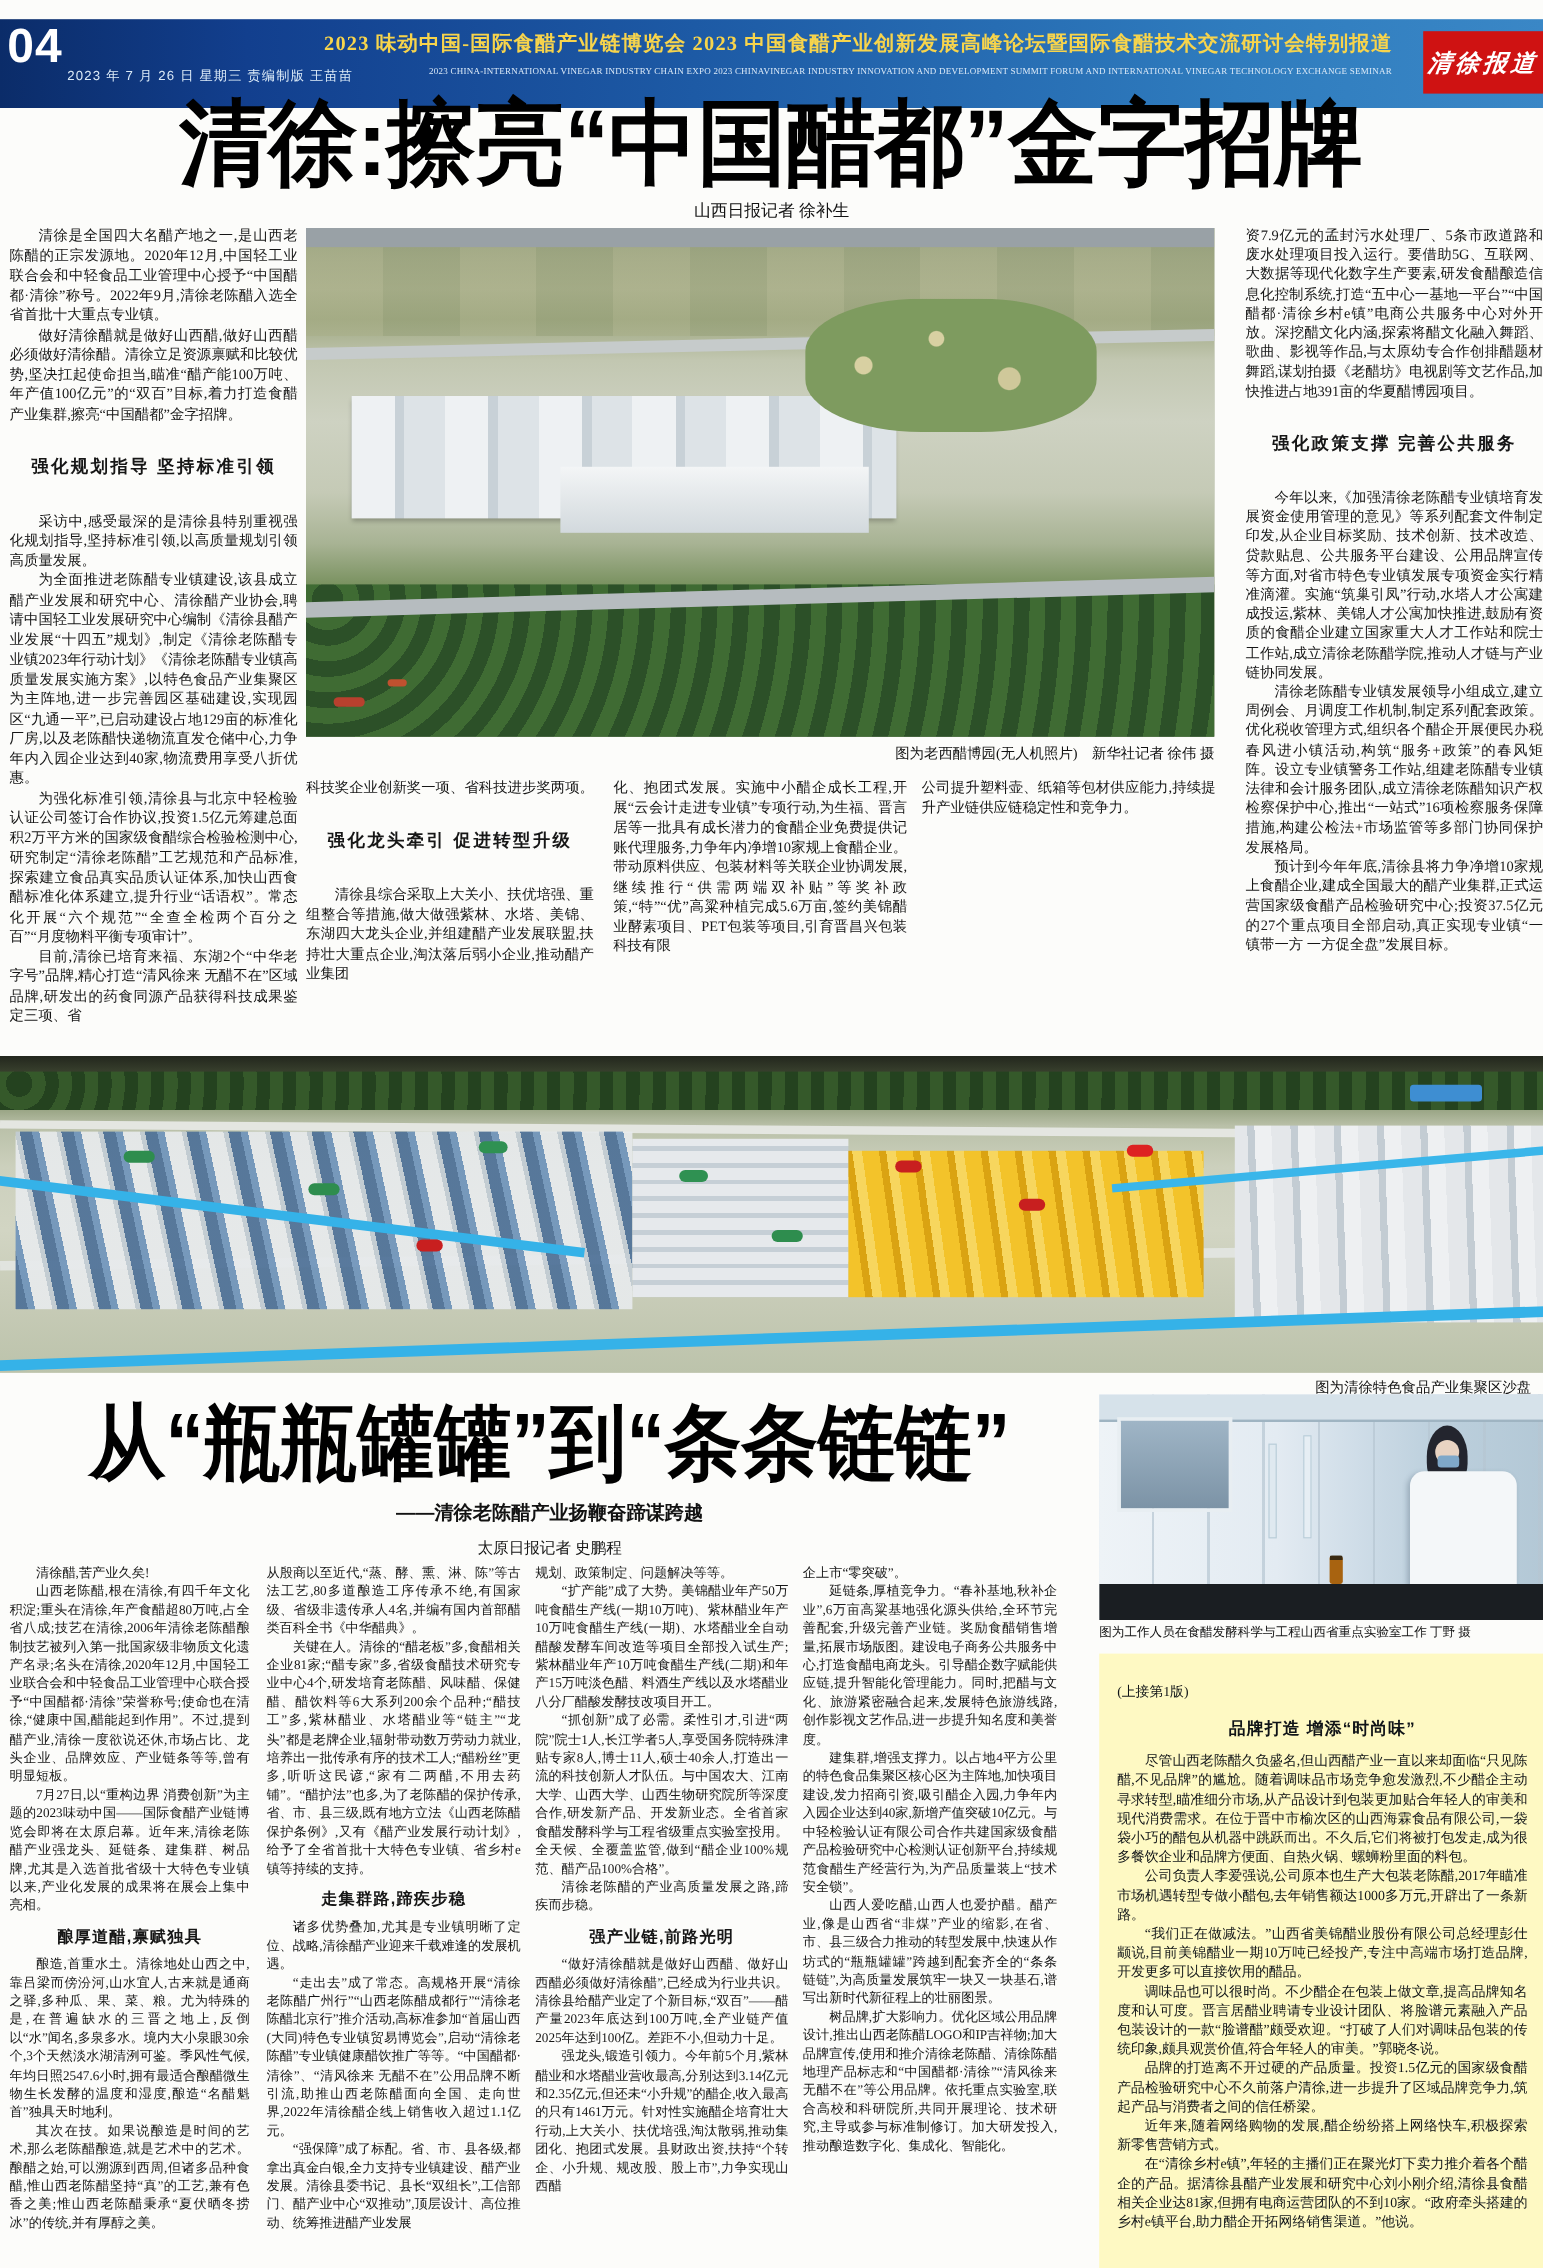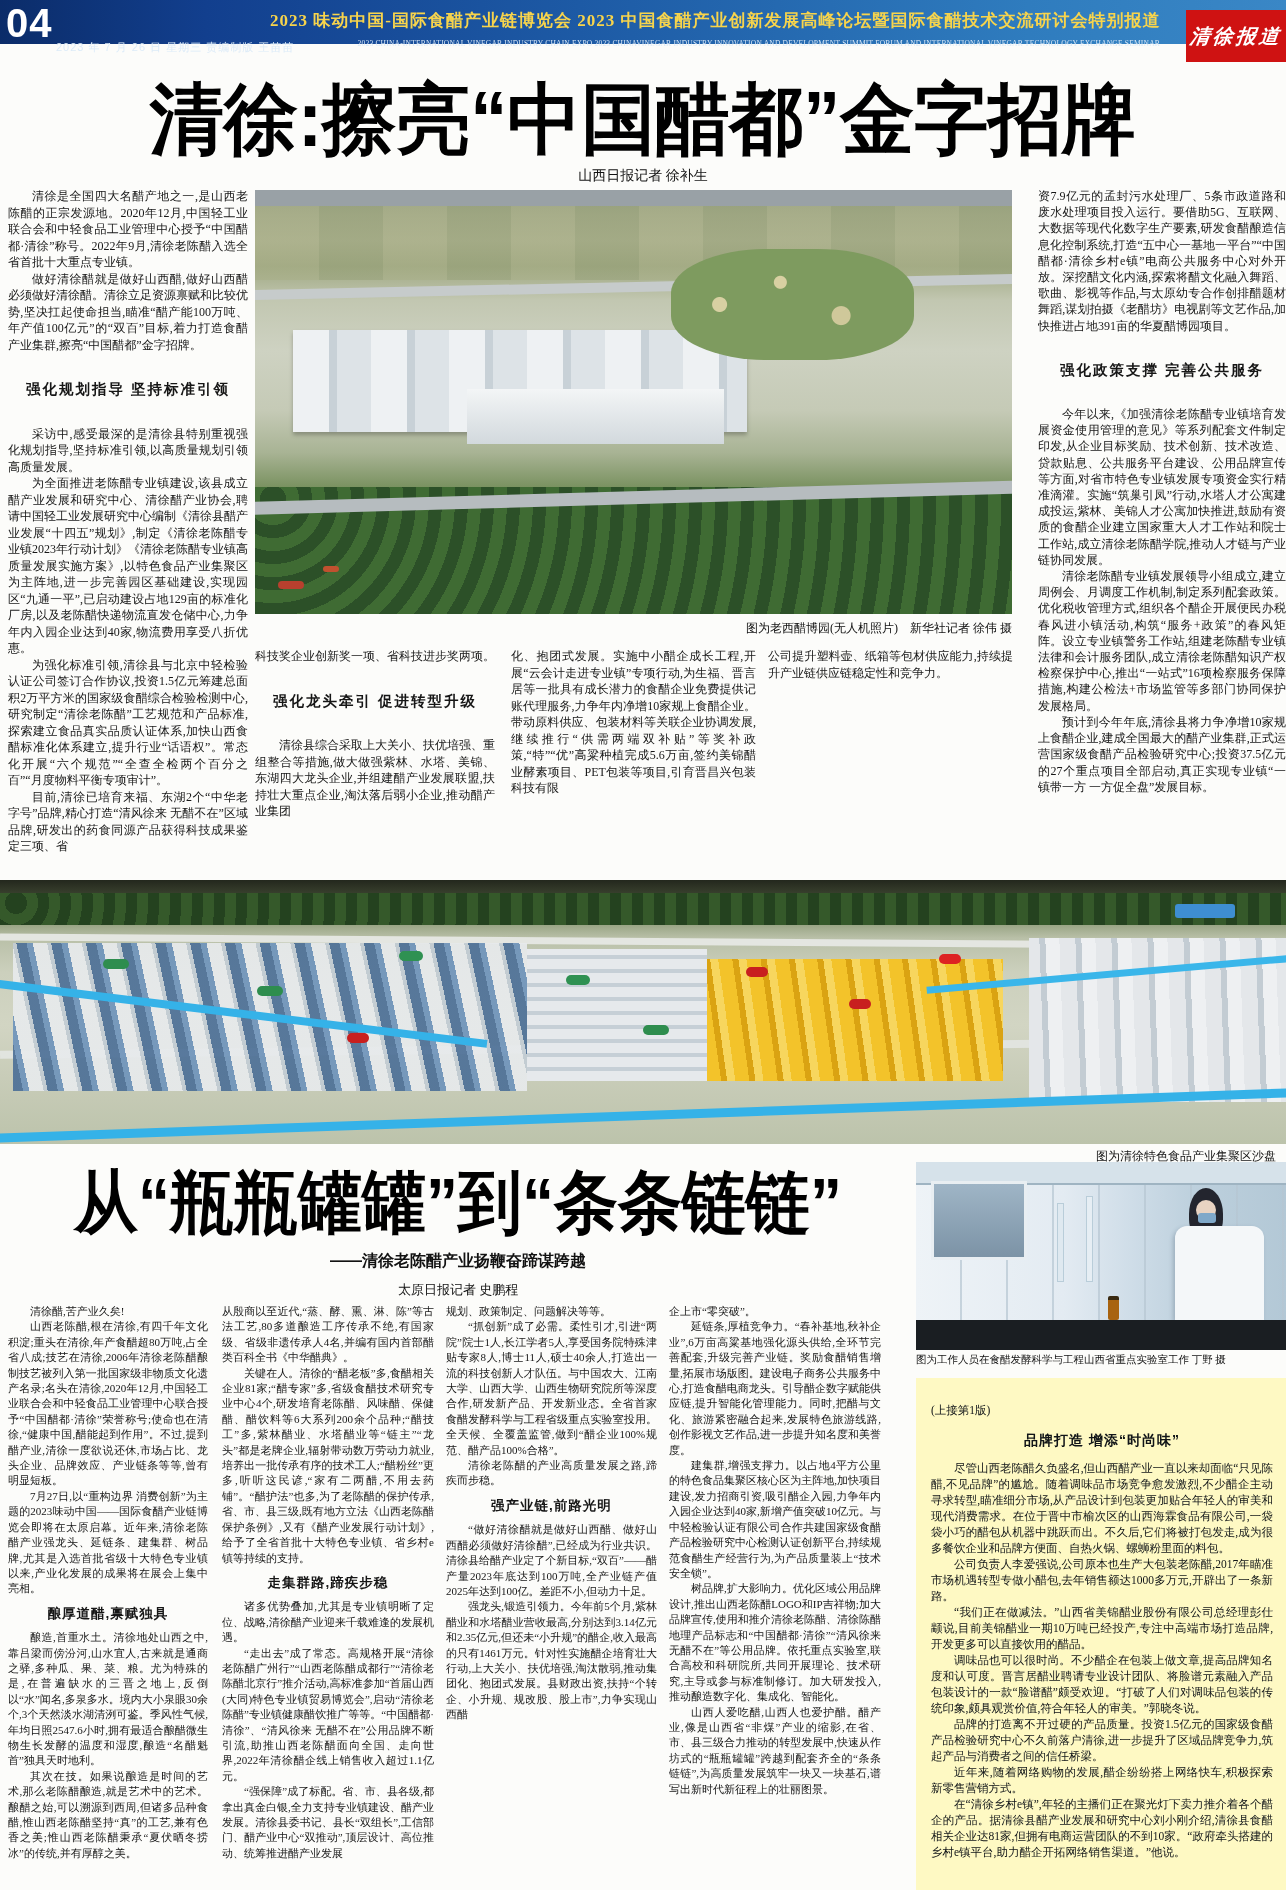--- a/index.html
+++ b/index.html
@@ -2,21 +2,21 @@
 <html><head>
 <meta charset="utf-8">
 <style>
   * { margin:0; padding:0; box-sizing:border-box; }
   html,body { background:#d9d9d9; }
   body { font-family:"Liberation Serif","DejaVu Serif",serif; }
   .page { position:relative; width:1286px; height:1890px; margin:0 auto; background:#fcfcfa; overflow:hidden; color:#121212; }
   .abs { position:absolute; }
 
   
-  .topbar { position:absolute; left:0; top:0; width:1286px; height:44px;
+  .topbar { position:absolute; left:0; top:16px; width:1286px; height:74px;
             background:linear-gradient(90deg,#0b2c69 0%,#123f8e 16%,#1d5aa5 45%,#2f7cbe 80%,#3a87c6 100%); }
   .pagenum { position:absolute; left:6px; top:1px; font-family:"Liberation Sans",sans-serif;
              font-weight:900; font-size:40px; color:#ffffff; letter-spacing:1px; }
   .dateline { position:absolute; left:56px; top:40px; font-size:11px; color:#dcebf8;
               font-family:"Liberation Sans",sans-serif; letter-spacing:1px; white-space:nowrap; }
   .banner { position:absolute; left:270px; top:9px; width:890px; text-align:center; }
   .banner-cn { font-size:17px; font-weight:700; color:#f7d44c; letter-spacing:1px; white-space:nowrap; overflow:hidden; }
   .banner-en { margin-top:7px; font-size:7.5px; color:#d9e8f7; letter-spacing:.2px; white-space:nowrap; overflow:hidden;text-align:right; }
   .masthead { position:absolute; right:0; top:10px; width:100px; height:52px; background:#cf1212;
               display:flex; align-items:center; justify-content:center; }
@@ -176,32 +176,33 @@
   <div class="col a2col a2c2">
     <p class="cont0">从殷商以至近代,“蒸、酵、熏、淋、陈”等古法工艺,80多道酿造工序传承不绝,有国家级、省级非遗传承人4名,并编有国内首部醋类百科全书《中华醋典》。</p>
     <p class="para">关键在人。清徐的“醋老板”多,食醋相关企业81家;“醋专家”多,省级食醋技术研究专业中心4个,研发培育老陈醋、风味醋、保健醋、醋饮料等6大系列200余个品种;“醋技工”多,紫林醋业、水塔醋业等“链主”“龙头”都是老牌企业,辐射带动数万劳动力就业,培养出一批传承有序的技术工人;“醋粉丝”更多,听听这民谚,“家有二两醋,不用去药铺”。“醋护法”也多,为了老陈醋的保护传承,省、市、县三级,既有地方立法《山西老陈醋保护条例》,又有《醋产业发展行动计划》,给予了全省首批十大特色专业镇、省乡村e镇等持续的支持。</p>
     <h3 class="subhead">走集群路,蹄疾步稳</h3>
     <p class="para">诸多优势叠加,尤其是专业镇明晰了定位、战略,清徐醋产业迎来千载难逢的发展机遇。</p>
     <p class="para">“走出去”成了常态。高规格开展“清徐老陈醋广州行”“山西老陈醋成都行”“清徐老陈醋北京行”推介活动,高标准参加“首届山西(大同)特色专业镇贸易博览会”,启动“清徐老陈醋”专业镇健康醋饮推广等等。“中国醋都·清徐”、“清风徐来 无醋不在”公用品牌不断引流,助推山西老陈醋面向全国、走向世界,2022年清徐醋企线上销售收入超过1.1亿元。</p>
     <p class="para">“强保障”成了标配。省、市、县各级,都拿出真金白银,全力支持专业镇建设、醋产业发展。清徐县委书记、县长“双组长”,工信部门、醋产业中心“双推动”,顶层设计、高位推动、统筹推进醋产业发展</p>
   </div>
   <div class="col a2col a2c3">
     <p class="cont0">规划、政策制定、问题解决等等。</p>
+    <p class="para">“扩产能”成了大势。美锦醋业年产50万吨食醋生产线(一期10万吨)、紫林醋业年产10万吨食醋生产线(一期)、水塔醋业全自动醋酸发酵车间改造等项目全部投入试生产;紫林醋业年产10万吨食醋生产线(二期)和年产15万吨淡色醋、料酒生产线以及水塔醋业八分厂醋酸发酵技改项目开工。</p>
     <p class="para">“抓创新”成了必需。柔性引才,引进“两院”院士1人,长江学者5人,享受国务院特殊津贴专家8人,博士11人,硕士40余人,打造出一流的科技创新人才队伍。与中国农大、江南大学、山西大学、山西生物研究院所等深度合作,研发新产品、开发新业态。全省首家食醋发酵科学与工程省级重点实验室投用。全天候、全覆盖监管,做到“醋企业100%规范、醋产品100%合格”。</p>
     <p class="para">清徐老陈醋的产业高质量发展之路,蹄疾而步稳。</p>
     <h3 class="subhead">强产业链,前路光明</h3>
     <p class="para">“做好清徐醋就是做好山西醋、做好山西醋必须做好清徐醋”,已经成为行业共识。清徐县给醋产业定了个新目标,“双百”——醋产量2023年底达到100万吨,全产业链产值2025年达到100亿。差距不小,但动力十足。</p>
     <p class="para">强龙头,锻造引领力。今年前5个月,紫林醋业和水塔醋业营收最高,分别达到3.14亿元和2.35亿元,但还未“小升规”的醋企,收入最高的只有1461万元。针对性实施醋企培育壮大行动,上大关小、扶优培强,淘汰散弱,推动集团化、抱团式发展。县财政出资,扶持“个转企、小升规、规改股、股上市”,力争实现山西醋</p>
   </div>
   <div class="col a2col a2c4">
     <p class="cont0">企上市“零突破”。</p>
     <p class="para">延链条,厚植竞争力。“春补基地,秋补企业”,6万亩高粱基地强化源头供给,全环节完善配套,升级完善产业链。奖励食醋销售增量,拓展市场版图。建设电子商务公共服务中心,打造食醋电商龙头。引导醋企数字赋能供应链,提升智能化管理能力。同时,把醋与文化、旅游紧密融合起来,发展特色旅游线路,创作影视文艺作品,进一步提升知名度和美誉度。</p>
     <p class="para">建集群,增强支撑力。以占地4平方公里的特色食品集聚区核心区为主阵地,加快项目建设,发力招商引资,吸引醋企入园,力争年内入园企业达到40家,新增产值突破10亿元。与中轻检验认证有限公司合作共建国家级食醋产品检验研究中心检测认证创新平台,持续规范食醋生产经营行为,为产品质量装上“技术安全锁”。</p>
+    <p class="para">山西人爱吃醋,山西人也爱护醋。醋产业,像是山西省“非煤”产业的缩影,在省、市、县三级合力推动的转型发展中,快速从作坊式的“瓶瓶罐罐”跨越到配套齐全的“条条链链”,为高质量发展筑牢一块又一块基石,谱写出新时代新征程上的壮丽图景。</p>
     <p class="para">树品牌,扩大影响力。优化区域公用品牌设计,推出山西老陈醋LOGO和IP吉祥物;加大品牌宣传,使用和推介清徐老陈醋、清徐陈醋地理产品标志和“中国醋都·清徐”“清风徐来 无醋不在”等公用品牌。依托重点实验室,联合高校和科研院所,共同开展理论、技术研究,主导或参与标准制修订。加大研发投入,推动酿造数字化、集成化、智能化。</p>
-    <p class="para">山西人爱吃醋,山西人也爱护醋。醋产业,像是山西省“非煤”产业的缩影,在省、市、县三级合力推动的转型发展中,快速从作坊式的“瓶瓶罐罐”跨越到配套齐全的“条条链链”,为高质量发展筑牢一块又一块基石,谱写出新时代新征程上的壮丽图景。</p>
   </div>
 
   <div class="photo-lab">
     <div class="abs" style="inset:0;background:linear-gradient(90deg,#eef3f7 0%,#e3ebf2 40%,#cfdde8 58%,#bdd0dd 75%,#b3c8d6 100%);"></div>
     <div class="abs" style="inset:0;background:repeating-linear-gradient(90deg,transparent 0 44px,#b6c6d2 44px 46px);opacity:.7;"></div>
     <div class="abs" style="left:0;top:0;width:100%;height:12%;background:#d6e2ea;border-bottom:2px solid #9fb4c2;"></div>
     <div class="abs" style="left:4%;top:10%;width:26%;height:42%;background:linear-gradient(180deg,#9fb5c6,#7c93a6);border:3px solid #e8eef2;"></div>
     <div class="abs" style="left:38%;top:22%;width:7px;height:42%;background:#dfe9f0;border:1px solid #b9cdd9;"></div>
     <div class="abs" style="left:46%;top:18%;width:7px;height:46%;background:#e6eef4;border:1px solid #b9cdd9;"></div>
     <div class="abs" style="right:17%;top:14%;width:34px;height:52px;background:#23252e;border-radius:50% 50% 40% 40%;"></div>

